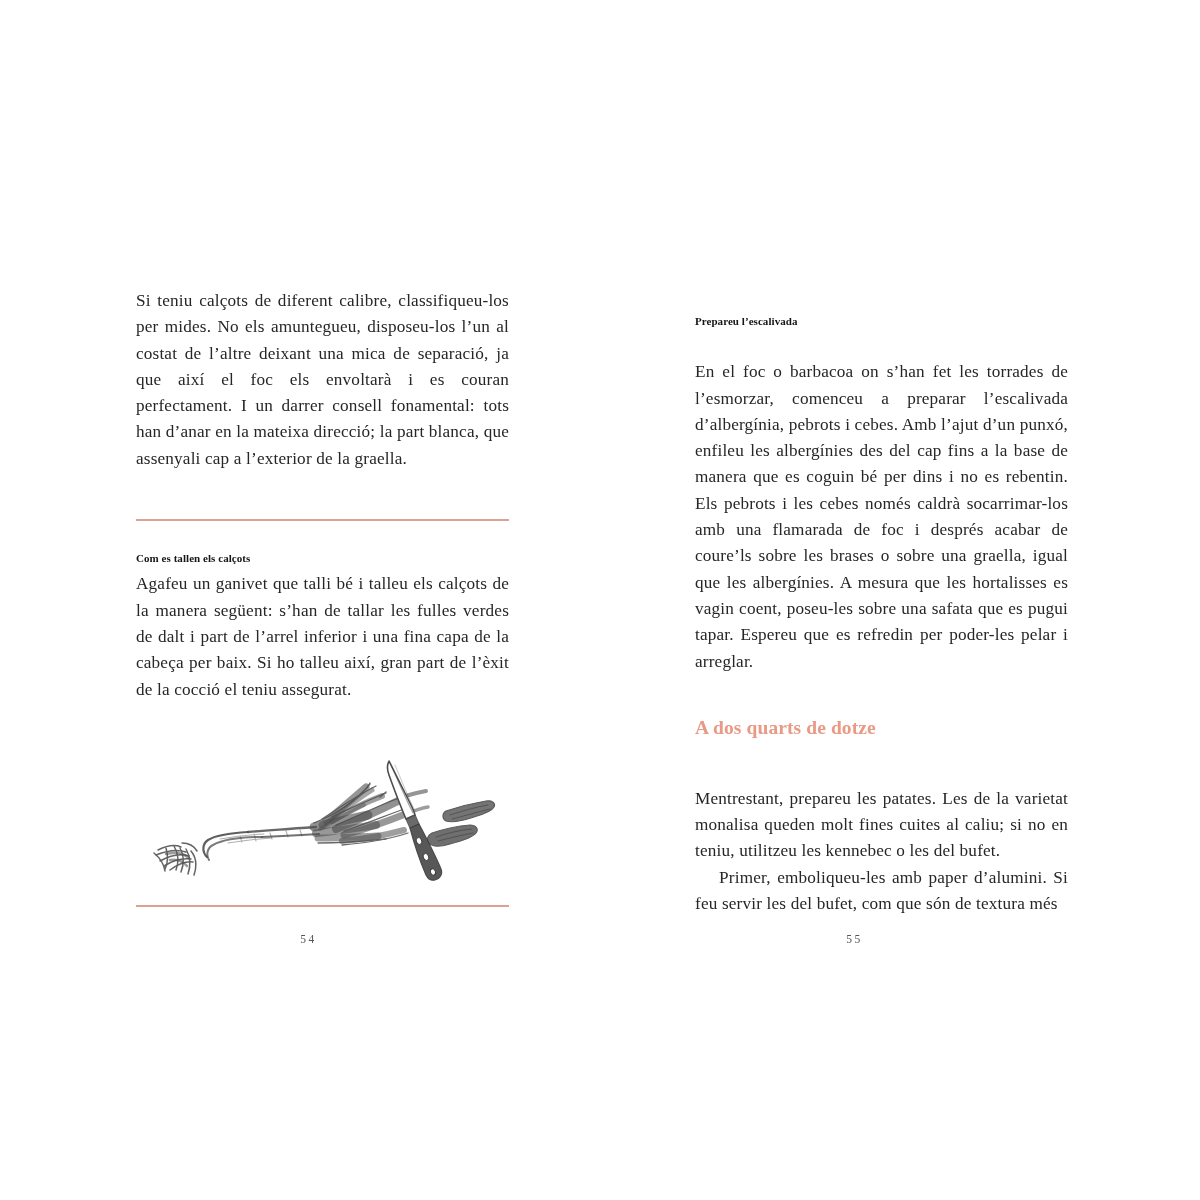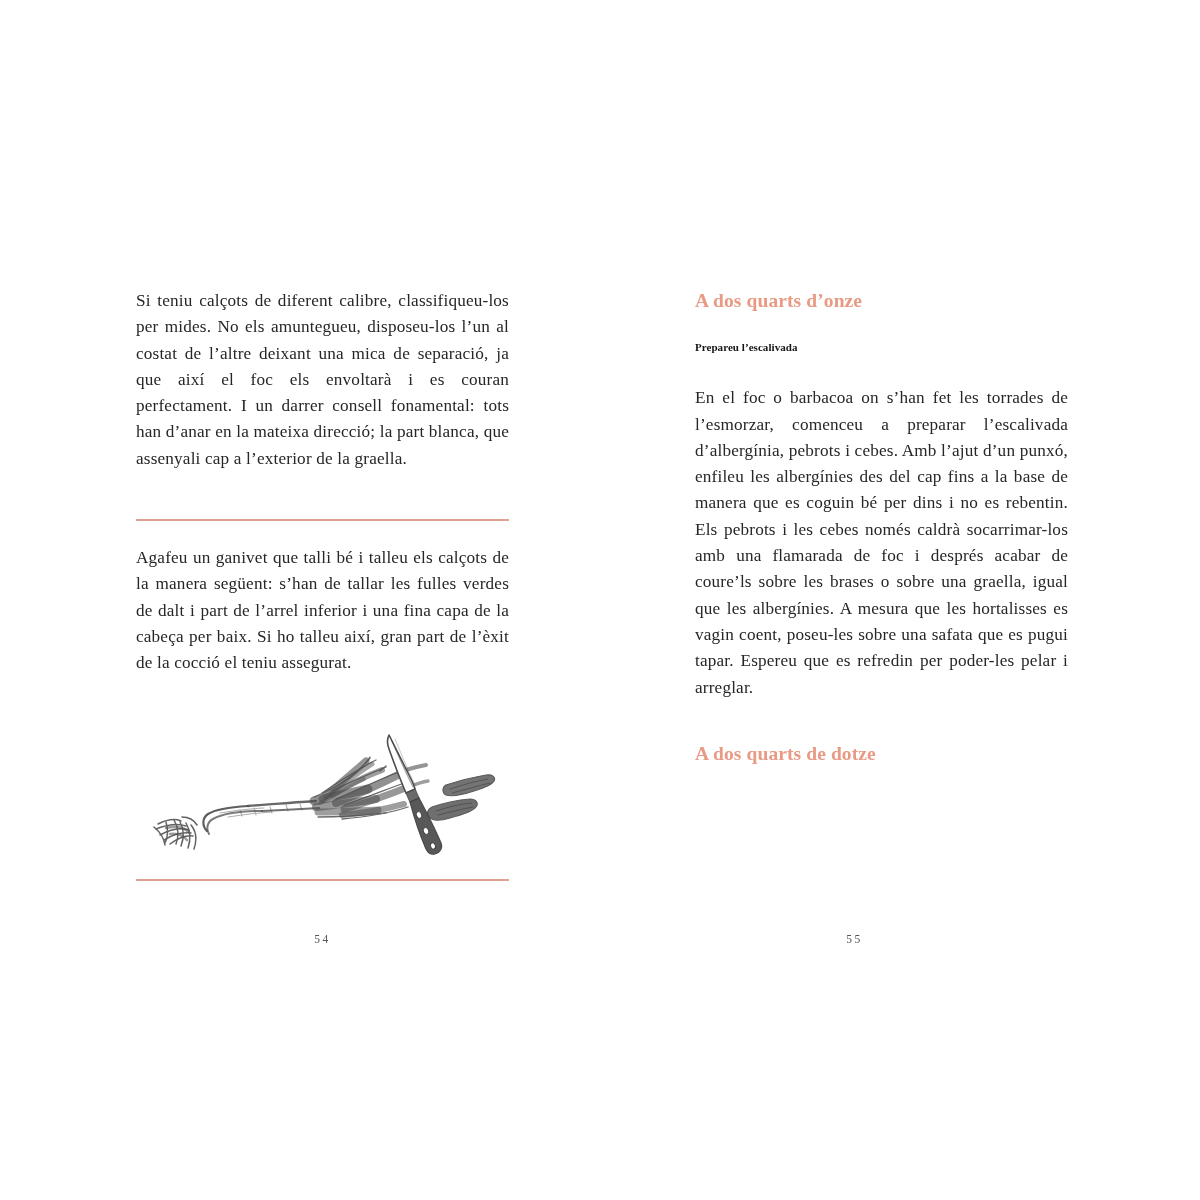--- a/index.html
+++ b/index.html
@@ -93,38 +93,39 @@
   .folio {
     position: absolute;
     top: 933px;
     width: 373px;
     text-align: center;
     font-size: 11.5px;
     letter-spacing: 0.22em;
     color: #555555;
     font-family: "Liberation Serif", "DejaVu Serif", serif;
   }
-  .folio-left  { left: 136px; }
+  .folio-left  { left: 122px; }
   .folio-right { left: 668px; }
 </style>
 </head>
 <body>
 
 <div class="spread">
 
   <div class="page page-left">
 
     <p class="body-text">Si teniu calçots de diferent calibre, classifiqueu-los per mides. No els amuntegueu, disposeu-los l’un al costat de l’altre deixant una mica de separació, ja que així el foc els envoltarà i es couran perfectament. I un darrer consell fonamental: tots han d’anar en la mateixa direcció; la part blanca, que assenyali cap a l’exterior de la graella.</p>
 
     <div class="gap-intro-rule"></div>
 
     <div class="rule"></div>
 
     <div class="gap-rule-head"></div>
 
+    <h3 class="sub-head">Com es tallen els calçots</h3>
 
     <p class="body-text">Agafeu un ganivet que talli bé i talleu els calçots de la manera següent: s’han de tallar les fulles verdes de dalt i part de l’arrel inferior i una fina capa de la cabeça per baix. Si ho talleu així, gran part de l’èxit de la cocció el teniu assegurat.</p>
 
     <div class="gap-head-art"></div>
 
     <svg class="illustration" viewBox="0 0 373 142">
       <g fill="none" stroke="#4e4e4e" stroke-linecap="round" stroke-linejoin="round">
 
         <g stroke-width="1.5" opacity="0.88">
           <path d="M22 101 C30 97 38 95 45 98"></path>
@@ -232,39 +233,40 @@
       </g>
     </svg>
 
     <div class="gap-art-rule"></div>
 
     <div class="rule"></div>
   </div>
 
   <div class="page page-right">
 
-    <h2 class="section-head">A dos quarts d’onze</h2>
 
     <div class="gap-sec-sub"></div>
 
     <h3 class="sub-head">Prepareu l’escalivada</h3>
 
     <div class="gap-sub-body"></div>
 
     <p class="body-text">En el foc o barbacoa on s’han fet les torrades de l’esmorzar, comenceu a preparar l’escalivada d’albergínia, pebrots i cebes. Amb l’ajut d’un punxó, enfileu les albergínies des del cap fins a la base de manera que es coguin bé per dins i no es rebentin. Els pebrots i les cebes només caldrà socarrimar-los amb una flamarada de foc i després acabar de coure’ls sobre les brases o sobre una graella, igual que les albergínies. A mesura que les hortalisses es vagin coent, poseu-les sobre una safata que es pugui tapar. Espereu que es refredin per poder-les pelar i arreglar.</p>
 
     <div class="gap-body-sec"></div>
 
     <h2 class="section-head">A dos quarts de dotze</h2>
 
     <div class="gap-sec-sub"></div>
 
 
     <div class="gap-sub-body"></div>
 
-
+    <p class="body-text">Mentrestant, prepareu les patates. Les de la varietat monalisa queden molt fines cuites al caliu; si no en teniu, utilitzeu les kennebec o les del bufet.</p>
+
+    <p class="body-text indent">Primer, emboliqueu-les amb paper d’alumini. Si feu servir les del bufet, com que són de textura més</p>
   </div>
 
   <div class="folio folio-left">54</div>
 
   <div class="folio folio-right">55</div>
 
 </div>
 
 </body></html>

